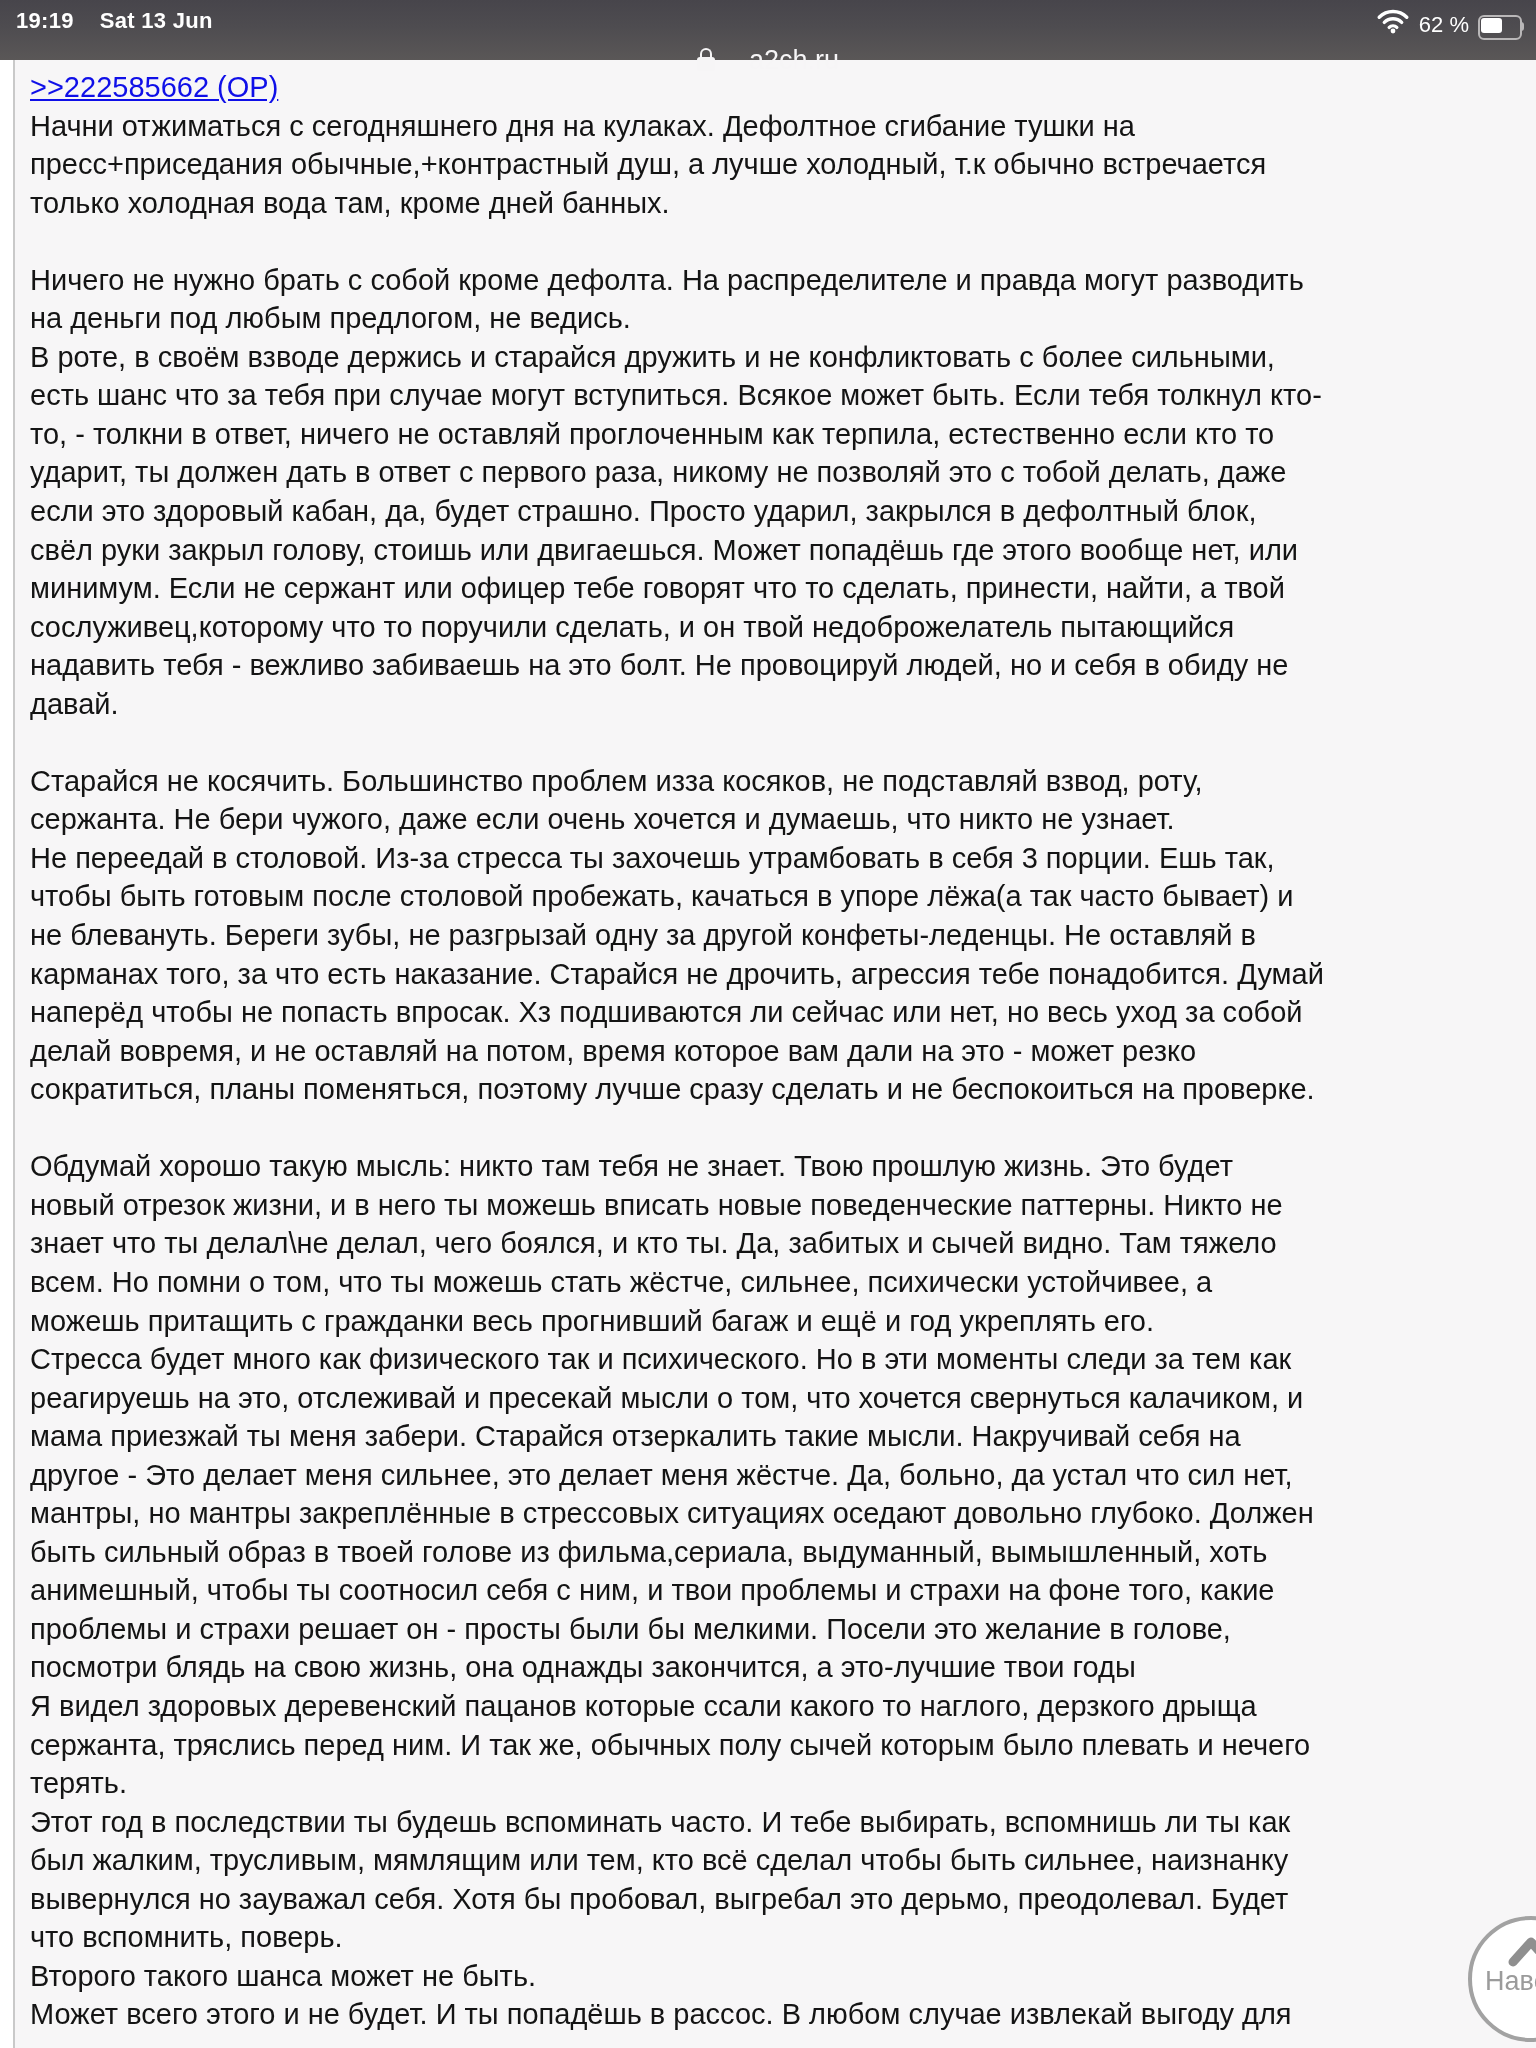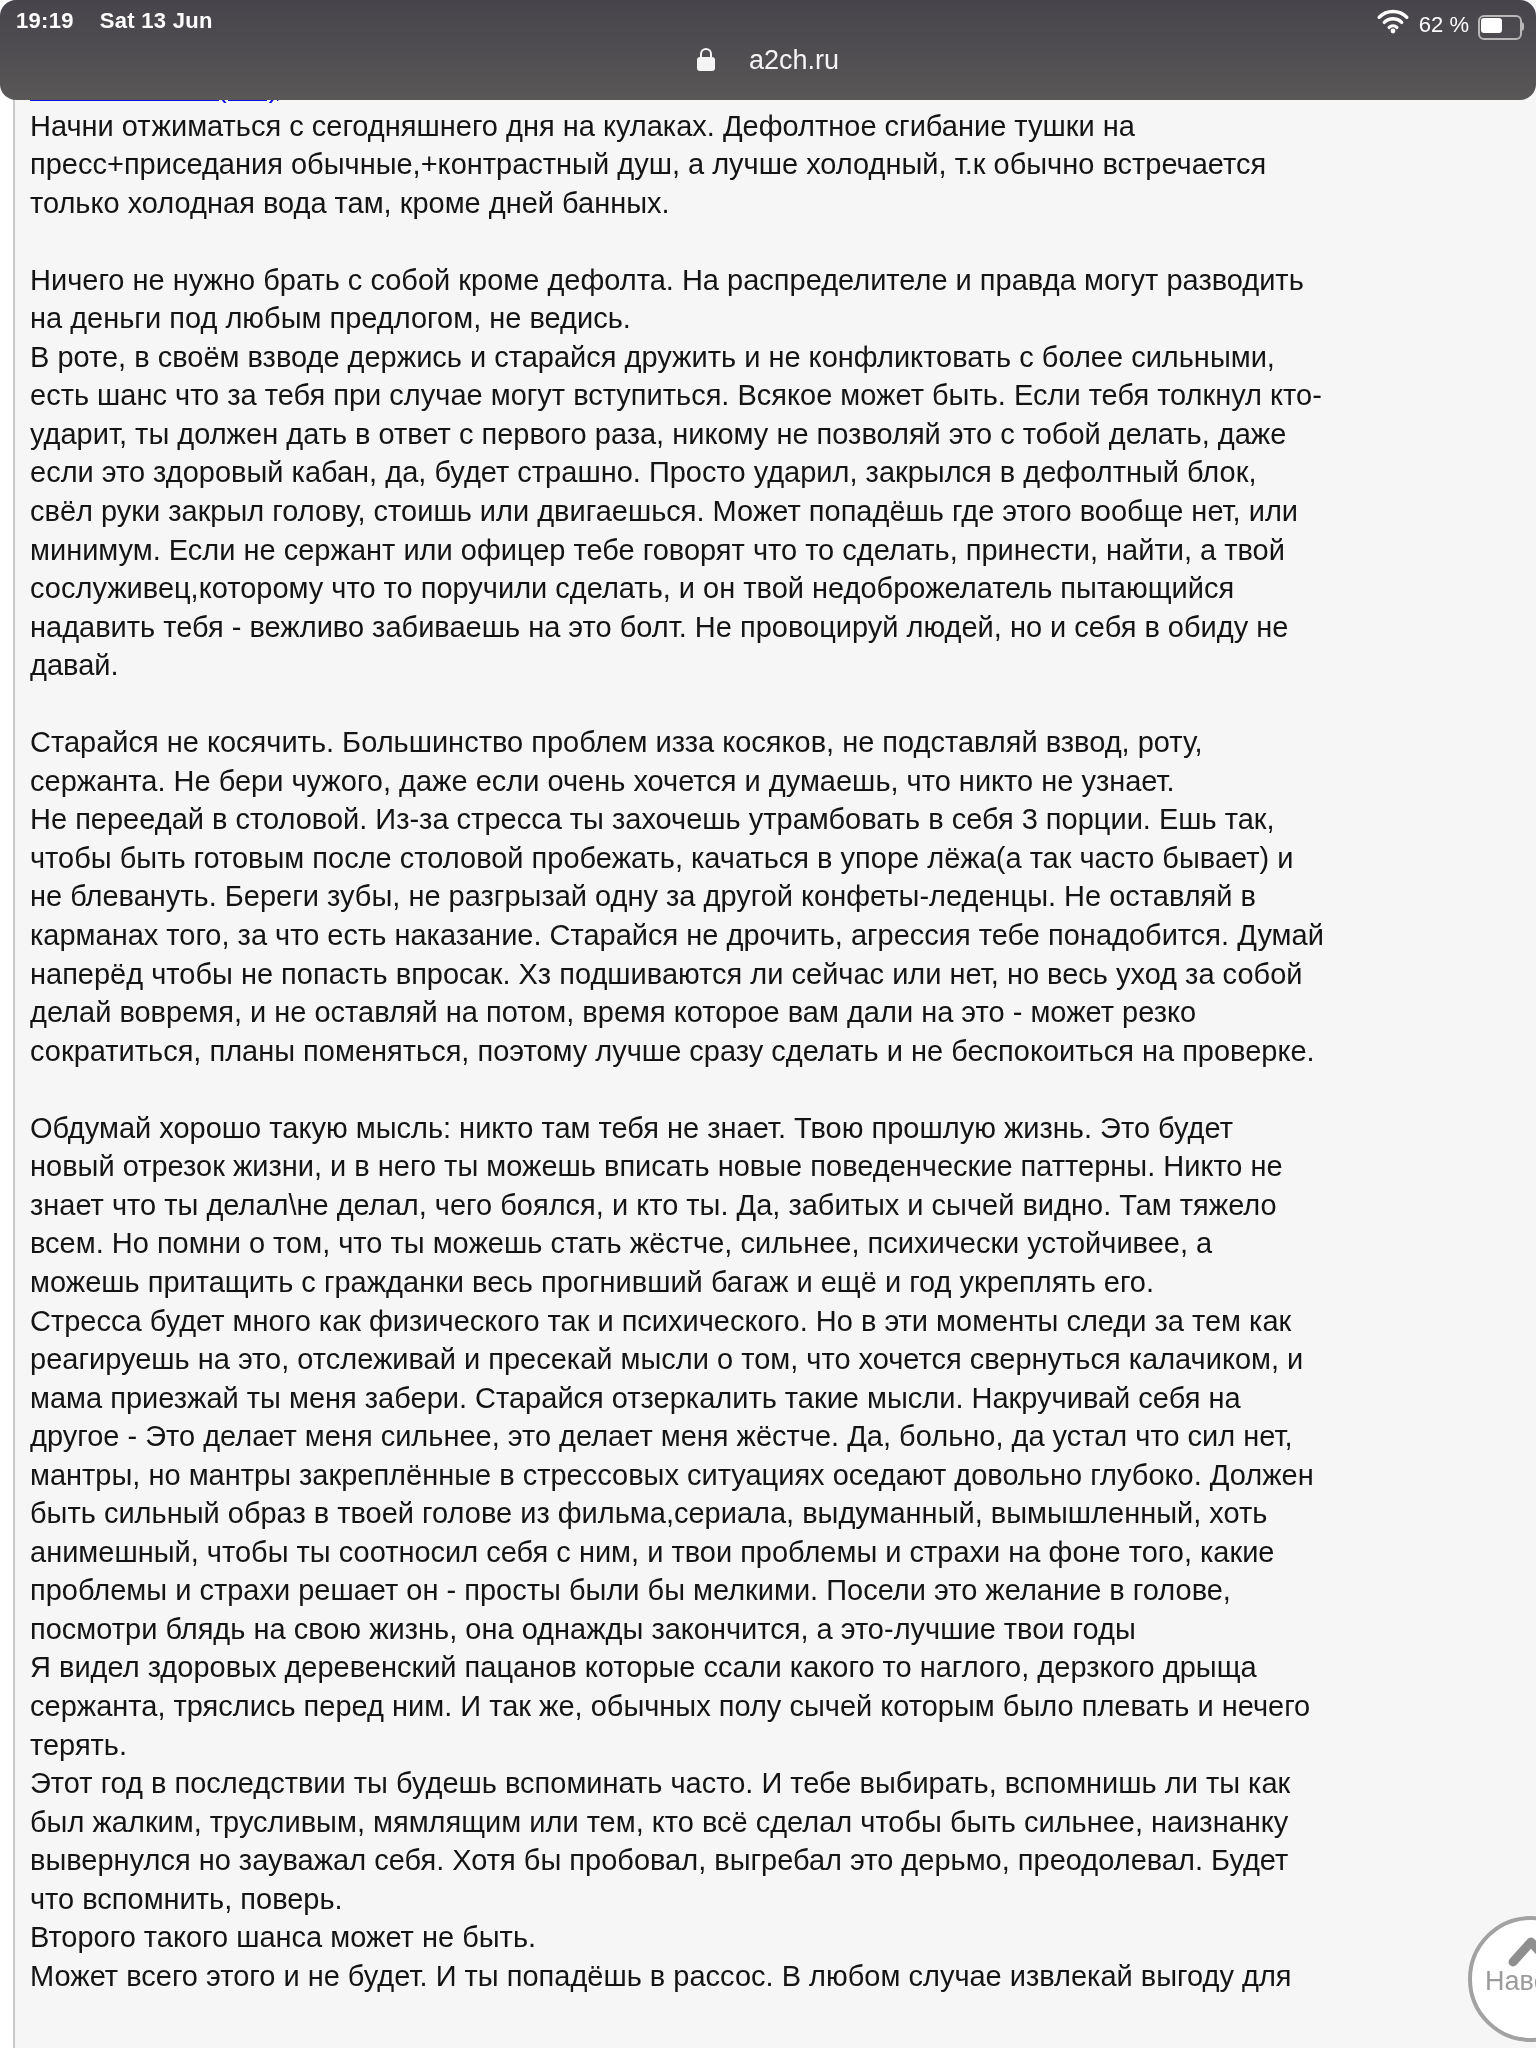--- a/index.html
+++ b/index.html
@@ -4,23 +4,22 @@
 <style>
   html,body{margin:0;padding:0;overflow:hidden;}
   body{
     width:1536px;height:2048px;position:relative;
     background:#ffffff;
     font-family:"Liberation Sans", sans-serif;
   }
 
   
   .toolbar{
-    position:absolute;top:0;left:0;width:1536px;height:100px;z-index:10;
+    position:absolute;top:0;left:0;width:1536px;height:60px;z-index:10;
     background:linear-gradient(180deg,#47454b 0%,#4e4c50 45%,#5a5757 100%);
-    border-radius:16px;
   }
   .status-row{position:absolute;top:6px;left:0;width:100%;height:30px;}
   .status-left{position:absolute;left:16px;top:2px;color:#ffffff;font-size:22px;font-weight:600;letter-spacing:.3px;}
   .status-left .date{margin-left:26px;font-weight:600;}
   .status-right{position:absolute;right:12px;top:2px;display:flex;align-items:flex-end;gap:9px;color:#ffffff;}
   .batt-pct{font-size:22px;font-weight:500;color:#fff;}
   .battery{position:relative;width:46px;height:23px;}
   .batt-shell{position:absolute;left:0;top:0;width:40px;height:21px;border:2px solid #b9b7b8;border-radius:6px;}
   .batt-fill{position:absolute;left:3px;top:3px;height:15px;border-radius:3px;background:#ffffff;}
   .batt-nub{position:absolute;right:0;top:7px;width:4px;height:9px;background:#b9b7b8;border-radius:0 3px 3px 0;}
@@ -70,20 +69,21 @@
       <a class="reply-link">&gt;&gt;222585662 (OP)</a>
       <div>
           <div class="line">Начни отжиматься с сегодняшнего дня на кулаках. Дефолтное сгибание тушки на</div>
           <div class="line">пресс+приседания обычные,+контрастный душ, а лучше холодный, т.к обычно встречается</div>
           <div class="line">только холодная вода там, кроме дней банных.</div>
           <div class="line">&nbsp;</div>
           <div class="line">Ничего не нужно брать с собой кроме дефолта. На распределителе и правда могут разводить</div>
           <div class="line">на деньги под любым предлогом, не ведись.</div>
           <div class="line">В роте, в своём взводе держись и старайся дружить и не конфликтовать с более сильными,</div>
           <div class="line">есть шанс что за тебя при случае могут вступиться. Всякое может быть. Если тебя толкнул кто-</div>
+          <div class="line">то, - толкни в ответ, ничего не оставляй проглоченным как терпила, естественно если кто то</div>
           <div class="line">ударит, ты должен дать в ответ с первого раза, никому не позволяй это с тобой делать, даже</div>
           <div class="line">если это здоровый кабан, да, будет страшно. Просто ударил, закрылся в дефолтный блок,</div>
           <div class="line">свёл руки закрыл голову, стоишь или двигаешься. Может попадёшь где этого вообще нет, или</div>
           <div class="line">минимум. Если не сержант или офицер тебе говорят что то сделать, принести, найти, а твой</div>
           <div class="line">сослуживец,которому что то поручили сделать, и он твой недоброжелатель пытающийся</div>
           <div class="line">надавить тебя - вежливо забиваешь на это болт. Не провоцируй людей, но и себя в обиду не</div>
           <div class="line">давай.</div>
           <div class="line">&nbsp;</div>
           <div class="line">Старайся не косячить. Большинство проблем изза косяков, не подставляй взвод, роту,</div>
           <div class="line">сержанта. Не бери чужого, даже если очень хочется и думаешь, что никто не узнает.</div>

